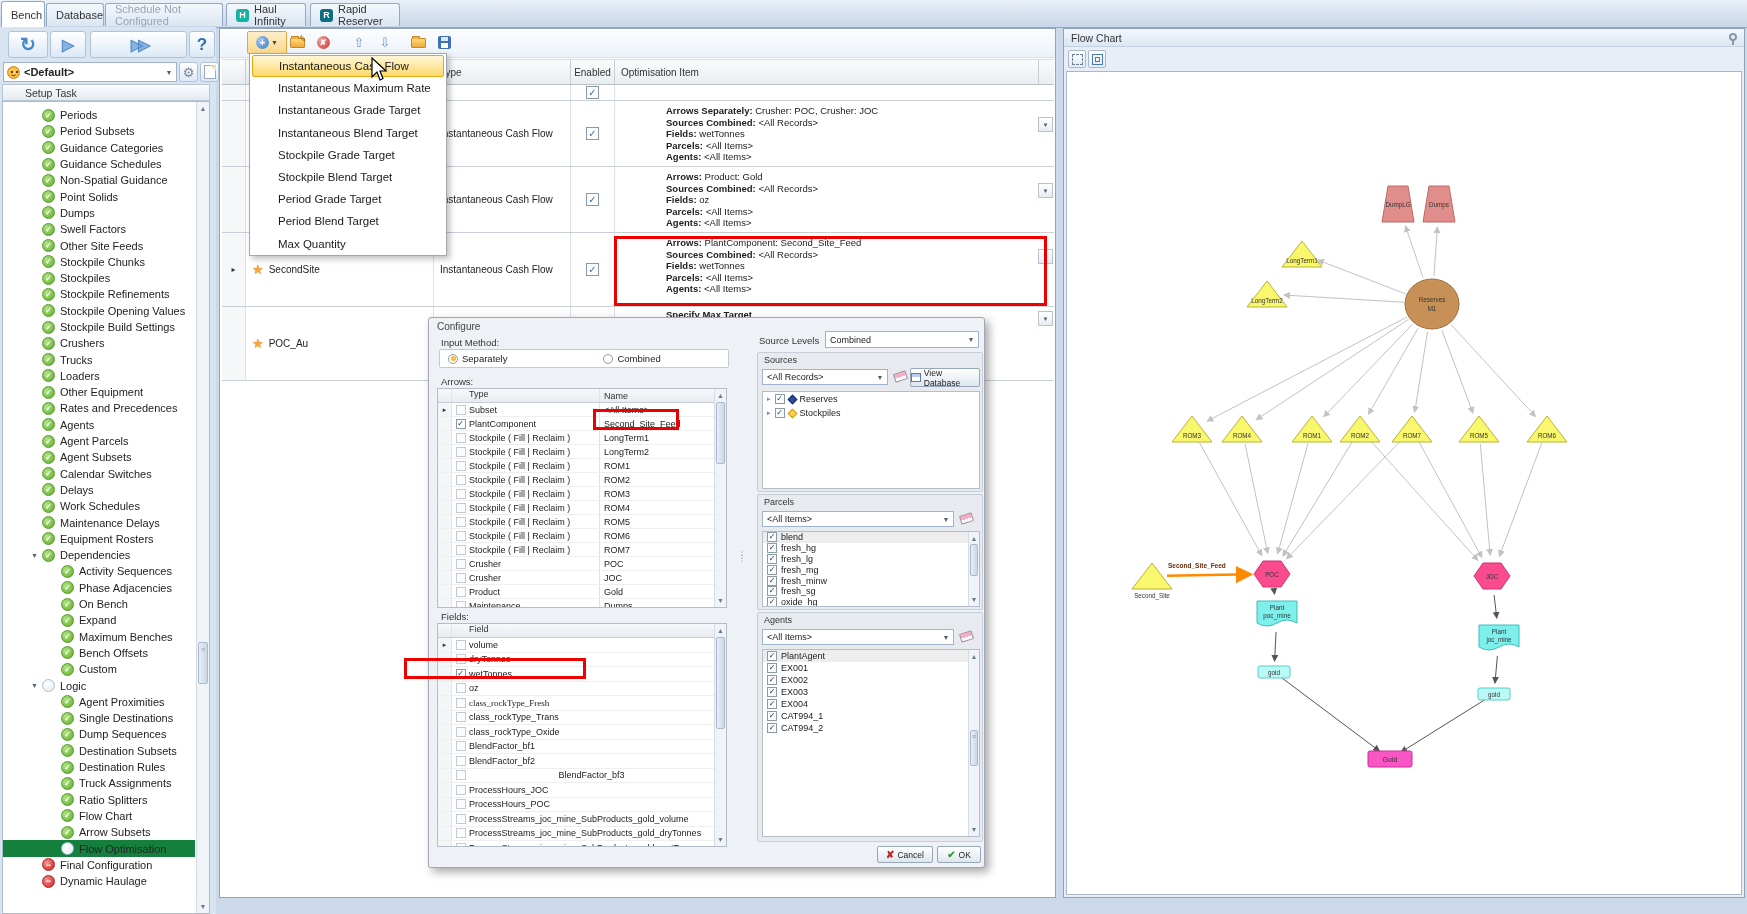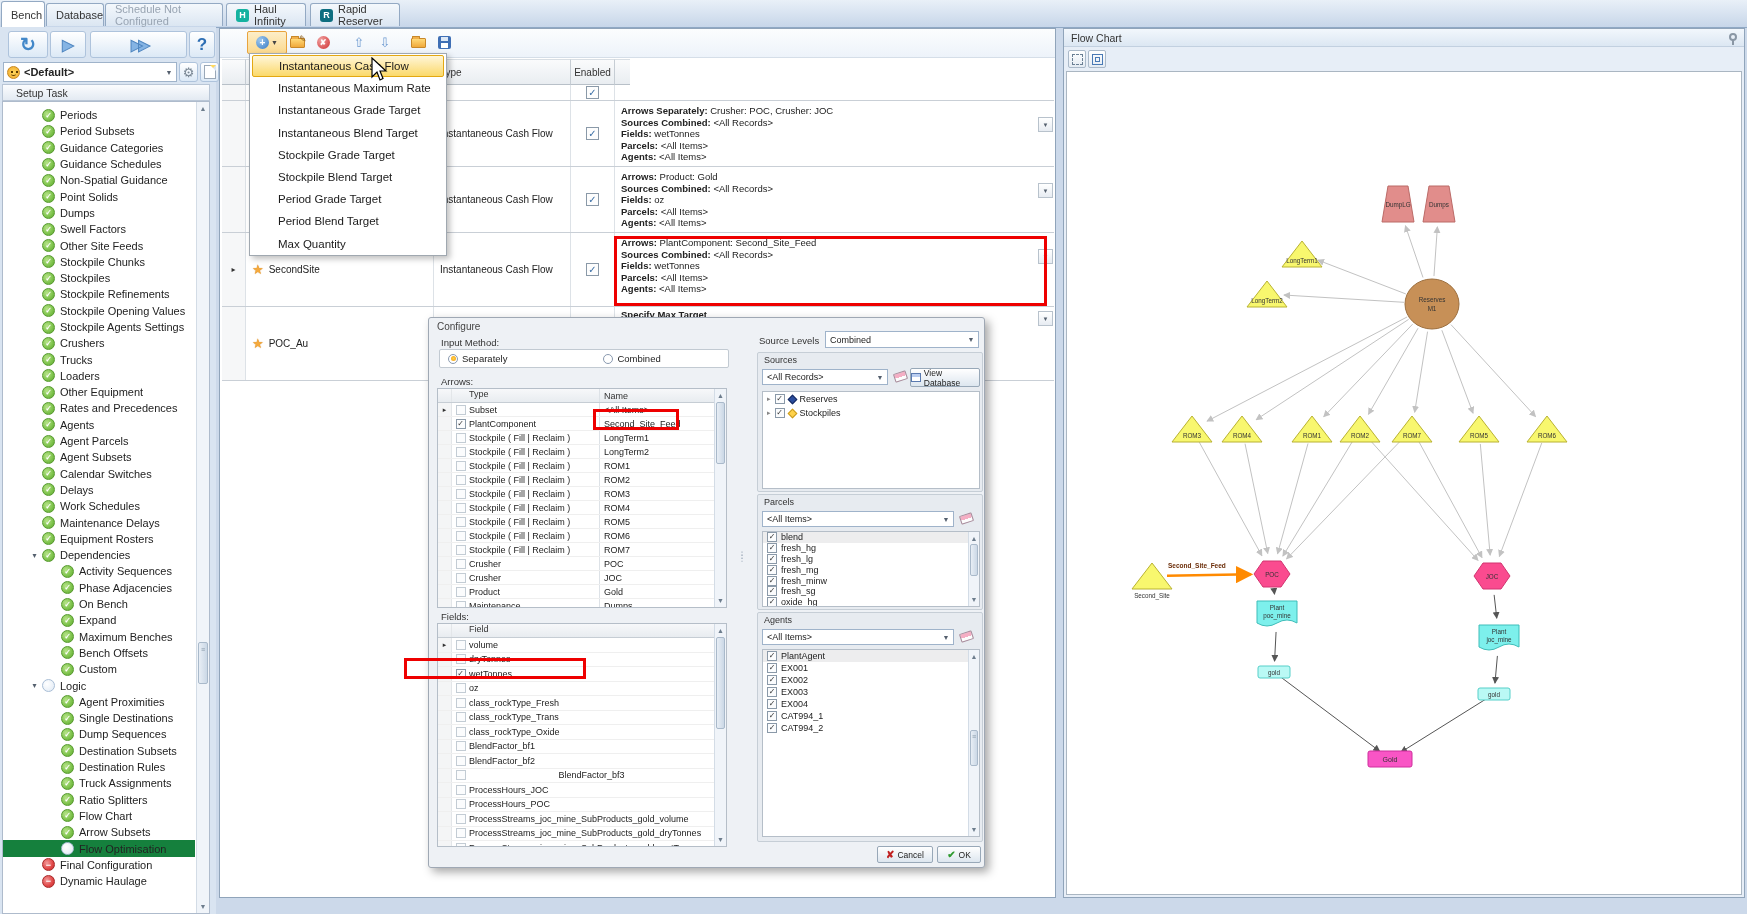--- a/index.html
+++ b/index.html
@@ -30,21 +30,21 @@
                 radial-gradient(circle at 9px 5px,#5a3a00 1.1px,transparent 1.4px),
                 radial-gradient(#ffd95e,#f0a62a);border:1px solid #c8881e;box-sizing:border-box;}
   .smiley:after{content:"";position:absolute;left:3px;top:5px;width:5px;height:3px;
      border-bottom:1.4px solid #5a3a00;border-radius:50%;}
   .gearg{font-size:13px;color:#7a8794;line-height:1;}
   .pageico{width:10px;height:12px;background:#fff;border:1px solid #9aa8b8;position:relative;}
   .pageico:after{content:"";position:absolute;right:-1px;top:-1px;border:3px solid;
      border-color:#ffd95e #d9e4f1 transparent transparent;}
   .sthead{position:absolute;left:2px;top:57px;width:208px;height:17px;box-sizing:border-box;
      background:linear-gradient(#fbfcfe,#e3eaf2);border:1px solid #b9c6d6;
-     font-size:10.5px;color:#333;display:flex;align-items:center;padding-left:13px;}
+     font-size:10.5px;color:#333;display:flex;align-items:center;padding-left:22px;}
   .treebox{position:absolute;left:2px;top:74px;width:208px;height:813px;box-sizing:border-box;
      background:#fff;border:1px solid #aebbcc;overflow:hidden;}
   .treeinner{position:absolute;left:0;top:5px;right:14px;}
   .trow{display:flex;align-items:center;height:16.3px;font-size:11px;white-space:nowrap;}
   .trow.sel{background:#15803d;}
   .texp{width:15px;text-align:center;font-size:8px;color:#55606e;flex:0 0 auto;}
   .tico{width:13px;height:13px;border-radius:50%;flex:0 0 auto;margin-right:5px;box-sizing:border-box;
         display:flex;align-items:center;justify-content:center;font-size:8px;font-weight:bold;color:#fff;}
   .tico.check{background:radial-gradient(circle at 4px 4px,#b8e48a,#7cc24a 60%,#5fa232);border:1px solid #569a2e;}
   .tico.minus{background:radial-gradient(circle at 4px 4px,#f29a9a,#e04545 60%,#c03030);border:1px solid #a82828;font-size:9px;}
@@ -79,21 +79,21 @@
   .gh{box-sizing:border-box;border-right:1px solid #c6cdd4;border-bottom:1px solid #b8c0c8;border-top:1px solid #d8dee4;
       background:linear-gradient(#fafbfc,#e9edf1);display:flex;align-items:center;padding-left:6px;}
   .grow{position:absolute;left:2px;width:832px;display:flex;box-sizing:border-box;border-bottom:1px solid #c9cfd6;background:#fff;}
   .gc{box-sizing:border-box;border-right:1px solid #dde2e7;overflow:hidden;}
   .gsel{width:24px;background:#f6f7f8;display:flex;align-items:center;justify-content:center;font-size:8px;color:#333;}
   .gname{width:188px;display:flex;align-items:center;gap:5px;font-size:10px;padding-left:6px;}
   .gtype{width:137px;display:flex;align-items:center;font-size:10px;padding-left:6px;}
   .gen{width:44px;display:flex;align-items:center;justify-content:center;}
   .gitem{width:424px;padding:4px 0 0 6px;}
   .gstar{color:#f5a93c;font-size:13px;line-height:1;text-shadow:0 0 1px #c07818;}
-  .oline{font-size:9.5px;line-height:11.6px;white-space:nowrap;}
+  .oline{font-size:9.5px;line-height:11.6px;white-space:nowrap;margin-left:45px;}
   .oline b{font-weight:bold;}
   .cb{width:13px;height:13px;border:1px solid #8a99a8;background:#fdfdfd;box-sizing:border-box;
       display:inline-flex;align-items:center;justify-content:center;font-size:10px;color:#3b6ea5;line-height:1;}
   .rowdd{position:absolute;right:1px;width:15px;height:15px;border:1px solid #b8c2cc;box-sizing:border-box;
       background:linear-gradient(#fff,#e7ecf2);font-size:6px;color:#55606e;display:flex;align-items:center;justify-content:center;}
   
   .menu{position:absolute;left:249px;top:53px;width:198px;height:203px;z-index:30;background:#fff;
       border:1px solid #a0a8b0;box-shadow:3px 3px 6px rgba(0,0,0,.25);box-sizing:border-box;padding-top:1px;}
   .mitem{height:22.2px;display:flex;align-items:center;padding-left:28px;font-size:11.5px;color:#1a1a1a;white-space:nowrap;}
   .mitem.hot{background:linear-gradient(#fff6d8,#fbd96a);border:1px solid #e3a812;border-radius:2px;
@@ -273,21 +273,21 @@
           <span class="tlbl">Stockpile Refinements</span>
         </div>
         <div class="trow" style="padding-left: 24px;">
           <span class="texp"></span>
           <span class="tico check">✓</span>
           <span class="tlbl">Stockpile Opening Values</span>
         </div>
         <div class="trow" style="padding-left: 24px;">
           <span class="texp"></span>
           <span class="tico check">✓</span>
-          <span class="tlbl">Stockpile Agents Settings</span>
+          <span class="tlbl">Stockpile Build Settings</span>
         </div>
         <div class="trow" style="padding-left: 24px;">
           <span class="texp"></span>
           <span class="tico check">✓</span>
           <span class="tlbl">Crushers</span>
         </div>
         <div class="trow" style="padding-left: 24px;">
           <span class="texp"></span>
           <span class="tico check">✓</span>
           <span class="tlbl">Trucks</span>
@@ -490,20 +490,23 @@
   </div>
 
   <div class="ghead">
     <div class="gh" style="width:24px"></div>
     <div class="gh" style="width:188px"></div>
     <div class="gh" style="width:137px">
       <span>Type</span>
       </div>
     <div class="gh" style="width:44px;justify-content:center;padding-left:0">
       <span>Enabled</span>
+      </div>
+    <div class="gh" style="width:424px">
+      <span>Optimisation Item</span>
       </div>
     <div class="gh" style="width:15px;border-right:none"></div>
   </div>
   <div id="grows">
       <div class="grow" style="top: 56px; height: 16px;">
         <div class="gc gsel"></div>
         <div class="gc gname">
           <span></span>
         </div>
         <div class="gc gtype"></div>
@@ -803,21 +806,21 @@
           <div style="width: 12px;"></div>
         </div>
         <div class="dtrow" style="height: 13.5px;">
           <div class="dcell-sel"></div>
           <div class="dcell-cb">
             <span class="scb"></span>
           </div>
           <div style="flex: 1 1 0%; overflow: hidden;">oz</div>
           <div style="width: 12px;"></div>
         </div>
-        <div class="dtrow" style="height: 13.5px;">
+        <div class="dtrow" style="height: 13.5px; font-family: Liberation Serif, serif;">
           <div class="dcell-sel"></div>
           <div class="dcell-cb">
             <span class="scb"></span>
           </div>
           <div style="flex: 1 1 0%; overflow: hidden;">class_rockType_Fresh</div>
           <div style="width: 12px;"></div>
         </div>
         <div class="dtrow" style="height: 13.5px;">
           <div class="dcell-sel"></div>
           <div class="dcell-cb">

